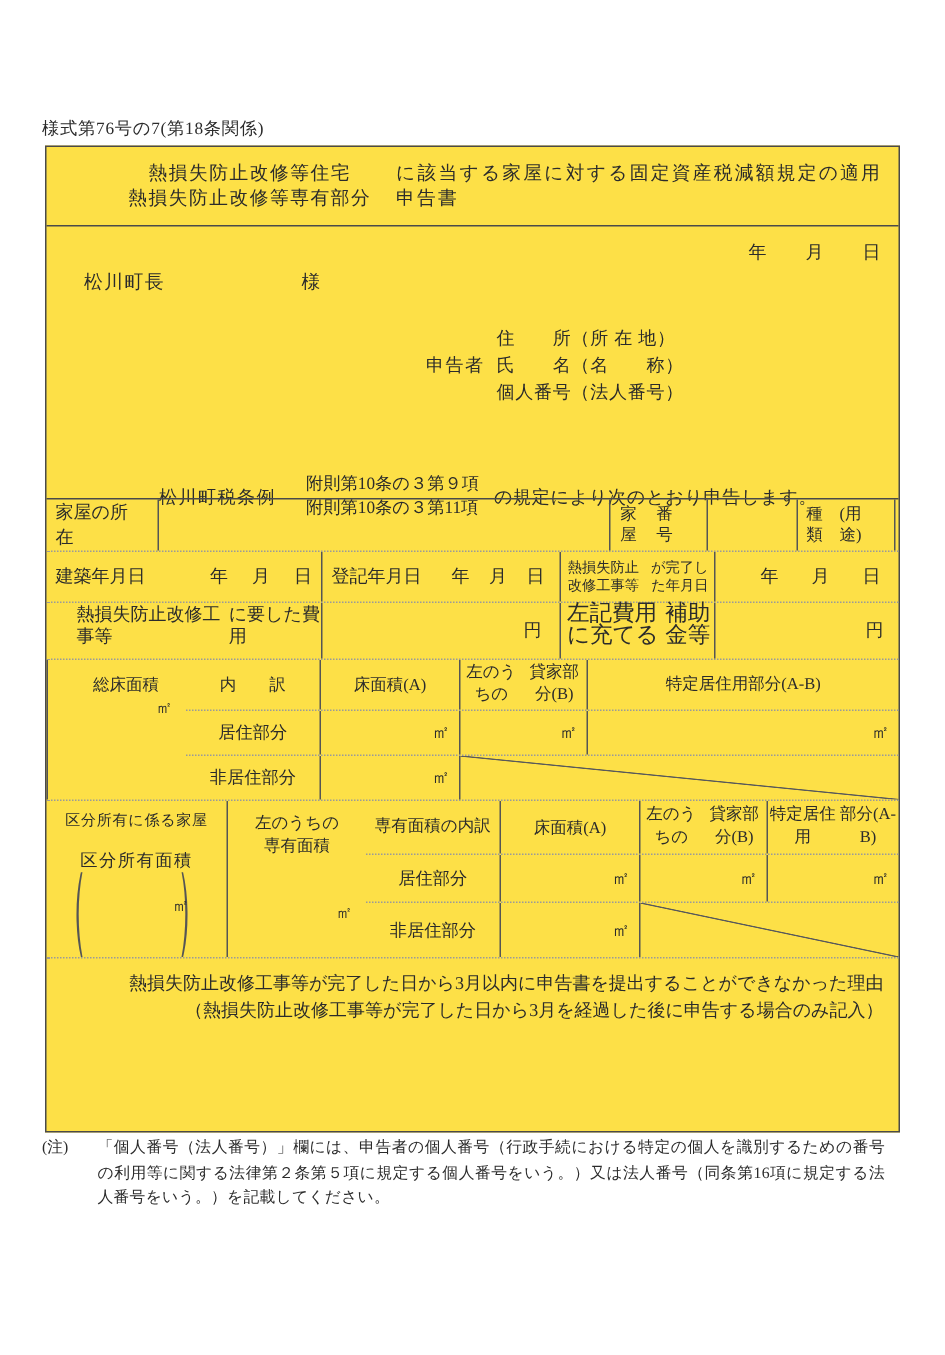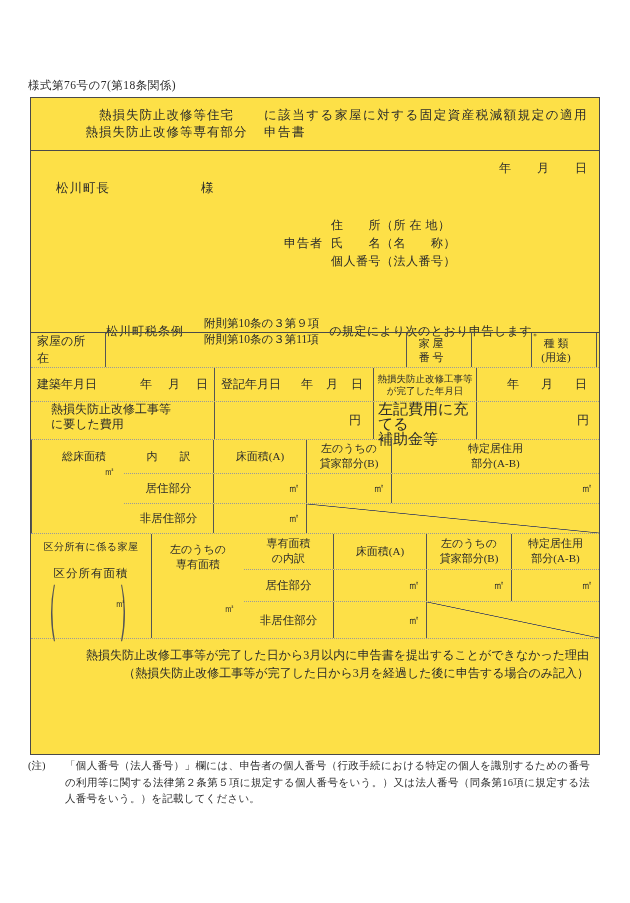--- a/index.html
+++ b/index.html
@@ -32,21 +32,21 @@
   .clauses{margin-left:20px;font-size:11.5px;line-height:16px;}
   .declaration{margin-left:10px;letter-spacing:.5px;}
   
   .tbl{position:absolute;left:0;right:0;top:234px;bottom:0;border-top:1px solid #4a4a4a;}
   .row{display:flex;box-sizing:border-box;}
   .row + .row, .group, .reason{border-top:1px dotted #9a9a9a;}
   .cell{box-sizing:border-box;border-left:1px solid #555;display:flex;align-items:center;position:relative;font-size:12px;}
   .cell.first{border-left:none;}
   .c-center{justify-content:center;text-align:center;}
   .c-right{justify-content:flex-end;}
-  .c-col{flex-direction:column;}
+  .c-col{flex-direction:row;}
   .r1{height:34px;gap:16px;}
   .r2{height:34px;}
   .r3{height:38px;}
   .small2{font-size:9.5px;line-height:12px;}
   .mid2{font-size:11px;line-height:14px;}
   .lh15{line-height:15px;}
   
   .group{display:flex;box-sizing:border-box;}
   .gA{height:94px;}
   .gB{height:105px;}

